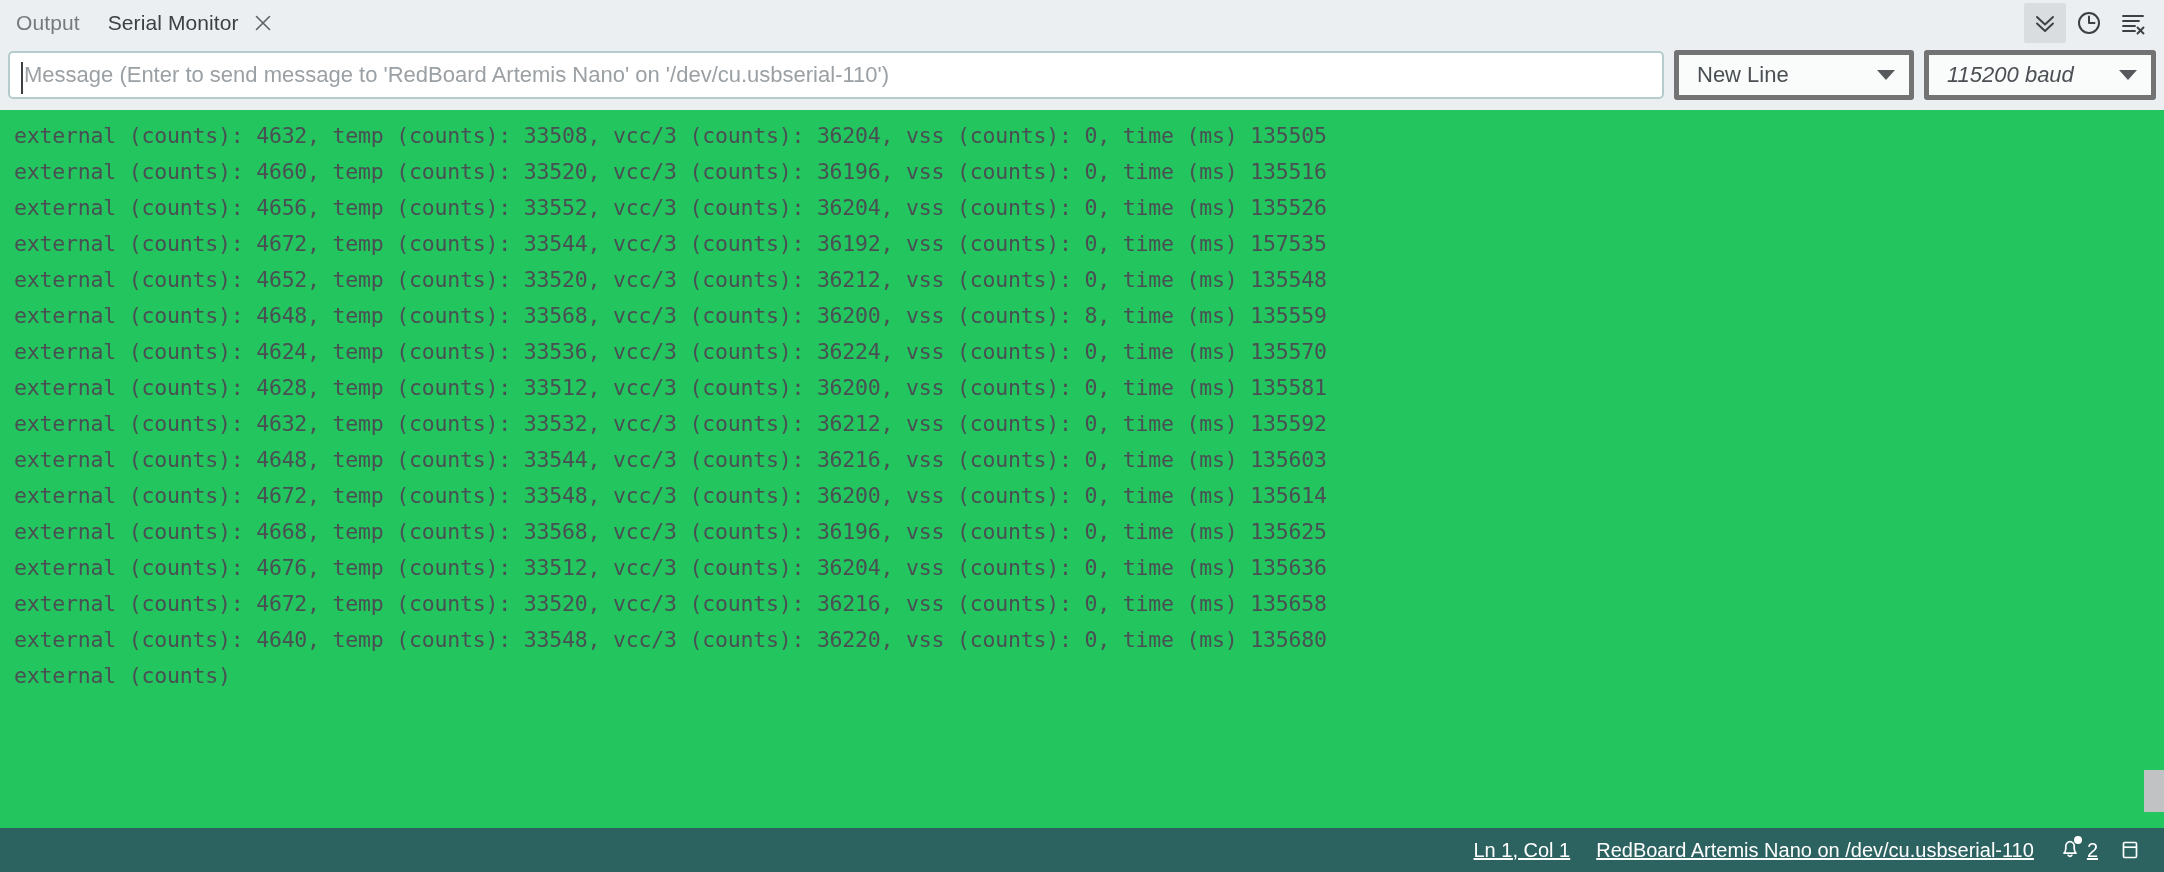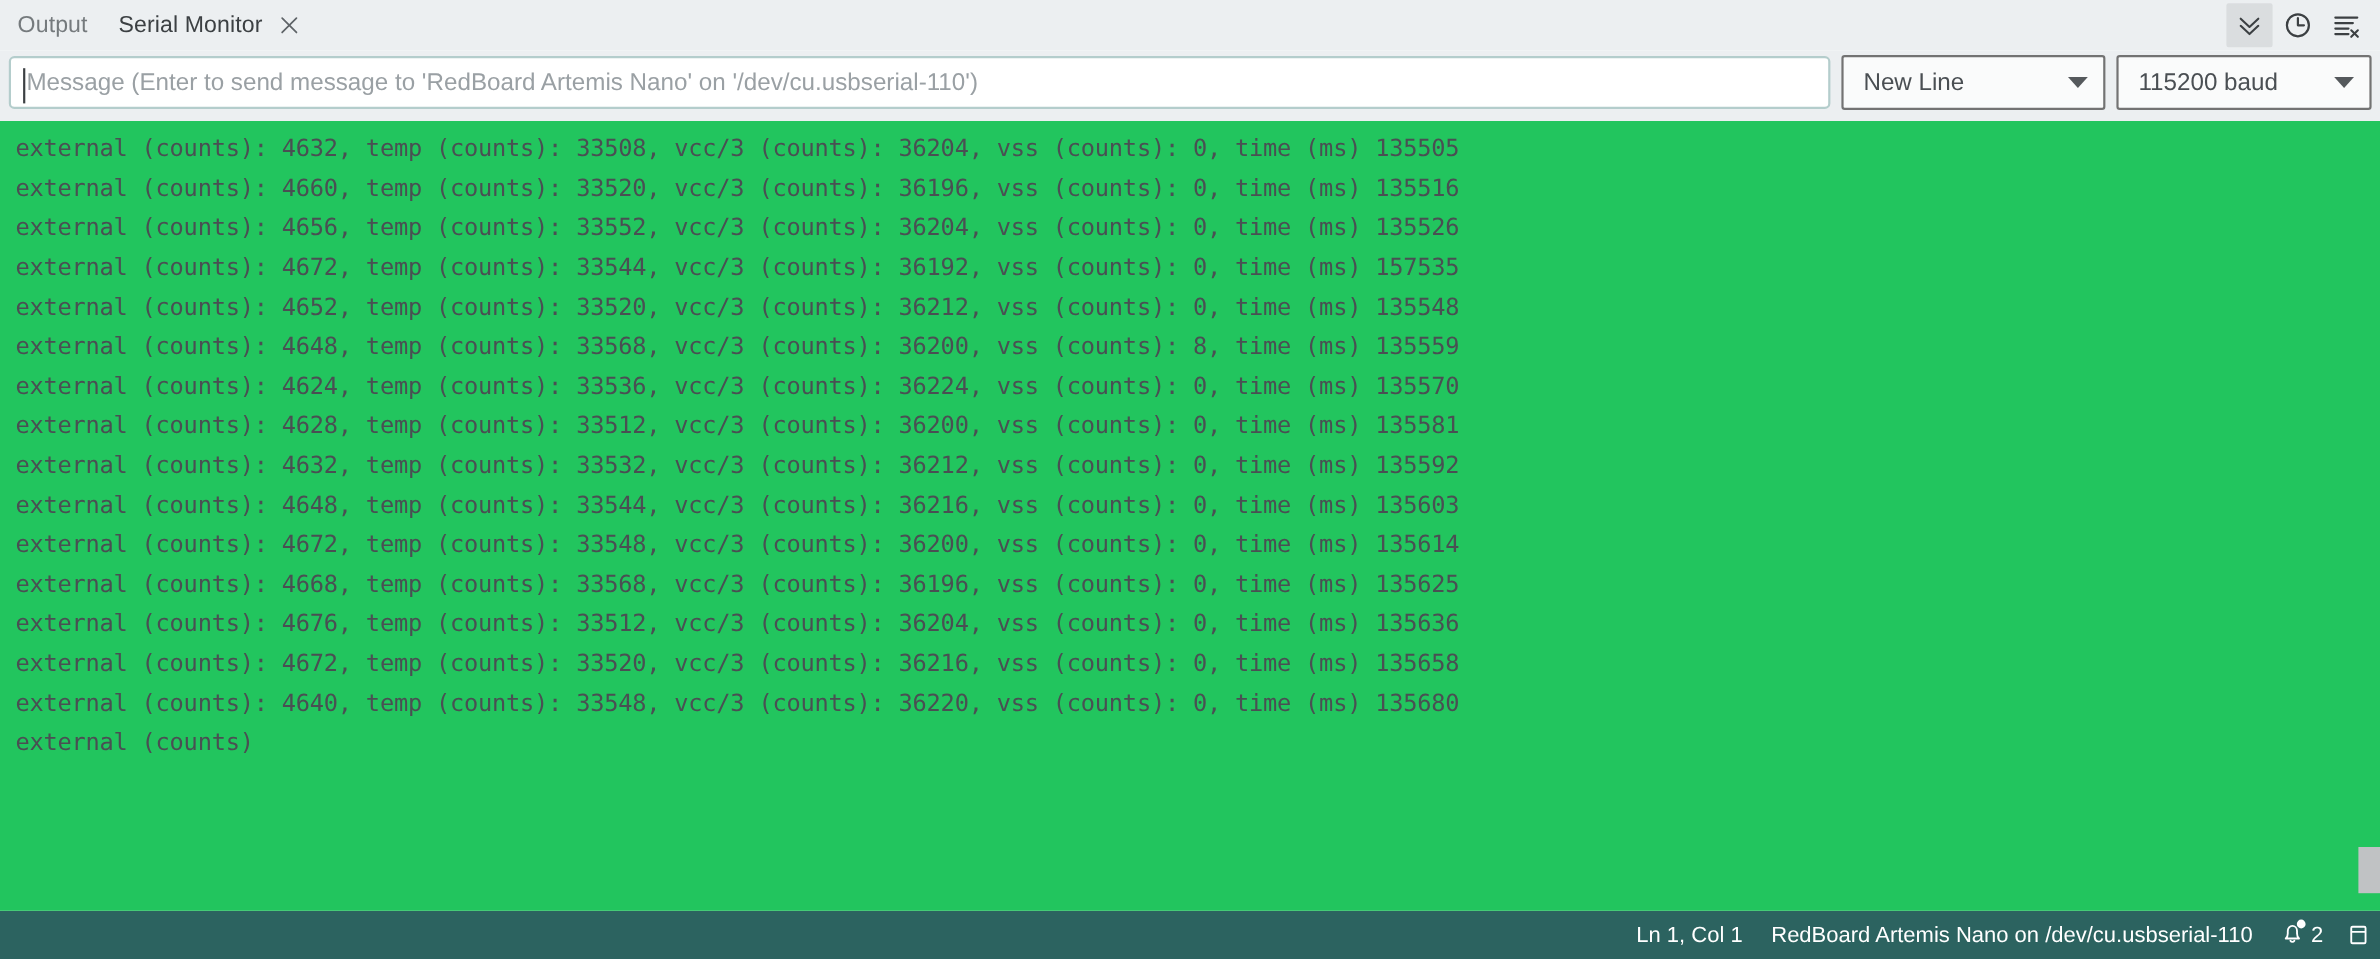--- a/index.html
+++ b/index.html
@@ -133,21 +133,21 @@
     left: 11px;
     top: 9px;
     width: 2px;
     height: 32px;
     background: #3c4043;
   }
 
   .select-box {
     height: 50px;
     background: #fafbfb;
-    border: 2px solid #737373;
+    border: 5px solid #737373;
     border-radius: 3px;
     display: flex;
     align-items: center;
     justify-content: space-between;
     padding: 0 14px 0 18px;
     cursor: pointer;
     user-select: none;
     flex: 0 0 auto;
   }
   .select-box .sel-label {
@@ -157,21 +157,21 @@
   }
   .select-box .sel-arrow {
     margin-left: 30px;
     width: 0; height: 0;
     border-left: 9px solid transparent;
     border-right: 9px solid transparent;
     border-top: 10px solid #55595c;
     flex: 0 0 auto;
   }
   #sel-lineending { width: 240px; }
-  #sel-baud       { width: 232px; }
+  #sel-baud       { width: 232px; font-style: italic; }
 
   
   .output {
     flex: 1 1 auto;
     background: #22c55e;
     overflow: hidden;
     position: relative;
     padding: 8px 0 0 14px;
   }
 
@@ -202,22 +202,24 @@
   }
 
   
   .statusbar {
     height: 44px;
     min-height: 44px;
     background: #2c6360;
     display: flex;
     align-items: flex-end;
     justify-content: flex-end;
+    padding-right: 14px;
     gap: 0;
     color: #ffffff;
+    text-decoration: underline;
   }
 
   .sb-item {
     font-size: 20px;
     color: #ffffff;
     white-space: nowrap;
     padding: 0 13px;
     height: 44px;
     display: flex;
     align-items: center;

